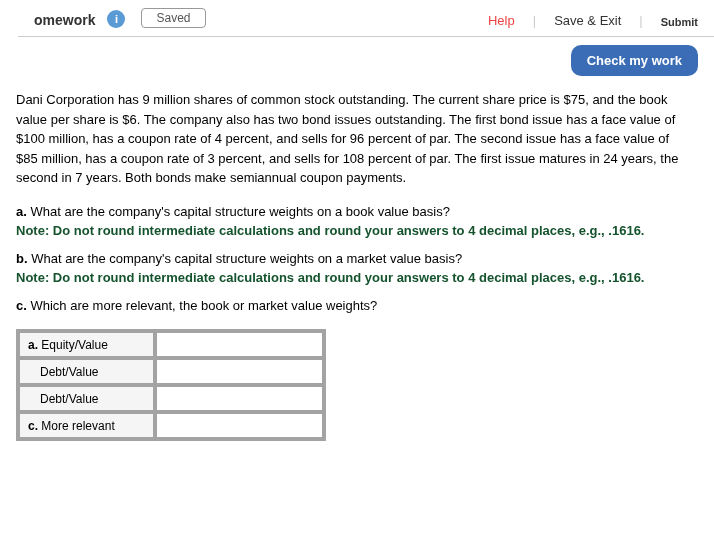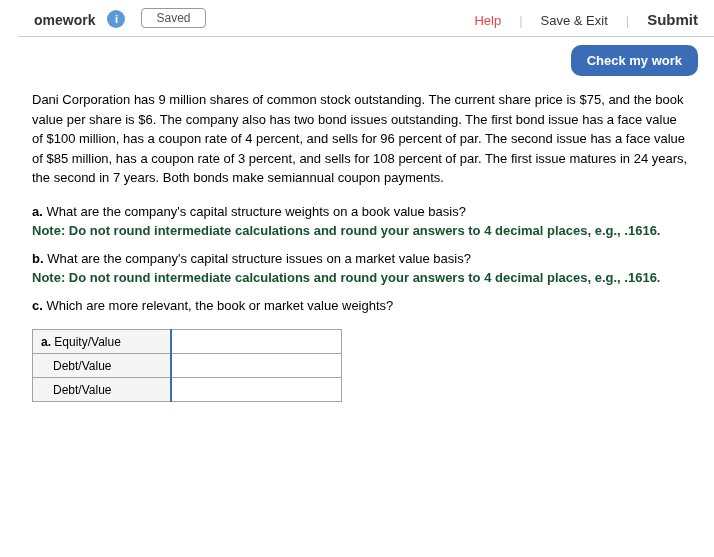--- a/index.html
+++ b/index.html
@@ -55,21 +55,21 @@
       cursor: pointer;
       text-decoration: none;
     }
     .nav-save-exit {
       color: #333;
       font-size: 13px;
       cursor: pointer;
     }
     .nav-submit {
       color: #333;
-      font-size: 15px;
+      font-size: 11px;
       font-weight: bold;
       cursor: pointer;
     }
 
     
     .check-btn-row {
       display: flex;
       justify-content: flex-end;
       padding: 8px 16px 4px 16px;
     }
@@ -80,21 +80,20 @@
       padding: 8px 16px;
       font-size: 13px;
       font-weight: bold;
       border-radius: 10px;
       cursor: pointer;
     }
 
     
     .content {
       padding: 10px 24px 16px 16px;
-      margin-left: 16px;
     }
 
     .problem-text {
       font-size: 13px;
       line-height: 1.5;
       margin-bottom: 14px;
       color: #000;
     }
 
     .questions {
@@ -113,21 +112,21 @@
       font-weight: bold;
     }
 
     
     .answer-table {
       border-collapse: collapse;
       width: 310px;
       margin-top: 8px;
     }
     .answer-table td {
-      border: 1px solid #a3a3a3;
+      border: 4px solid #a3a3a3;
       padding: 4px 8px;
       font-size: 13px;
     }
     .answer-table td.label-cell {
       background: #f5f5f5;
       width: 130px;
       font-size: 12px;
       color: #000;
     }
     .answer-table td.input-cell {
@@ -177,21 +176,21 @@
   <div class="questions">
 
     <div class="question-item">
       <span class="question-letter">a.</span>
       <span>What are the company's capital structure weights on a book value basis?</span><br>
       <span class="note-red">Note: Do not round intermediate calculations and round your answers to 4 decimal places, e.g., .1616.</span>
     </div>
 
     <div class="question-item">
       <span class="question-letter">b.</span>
-      <span>What are the company's capital structure issues on a market value basis?</span><br>
+      <span>What are the company's capital structure weights on a market value basis?</span><br>
       <span class="note-red">Note: Do not round intermediate calculations and round your answers to 4 decimal places, e.g., .1616.</span>
     </div>
 
     <div class="question-item">
       <span class="question-letter">c.</span>
       <span>Which are more relevant, the book or market value weights?</span>
     </div>
 
   </div>
 
@@ -210,16 +209,24 @@
         <td class="input-cell">
           <input type="text" value="" style="">
         </td>
       </tr>
       <tr>
         <td class="label-cell" style="padding-left: 20px;">Debt/Value</td>
         <td class="input-cell">
           <input type="text" value="" style="">
         </td>
       </tr>
+      <tr>
+        <td class="label-cell">
+          <span class="section-label">c. </span>More relevant
+        </td>
+        <td class="input-cell">
+          <input type="text" value="" style="">
+        </td>
+      </tr>
     </tbody>
   </table>
 
 </div>
 
 </body></html>

